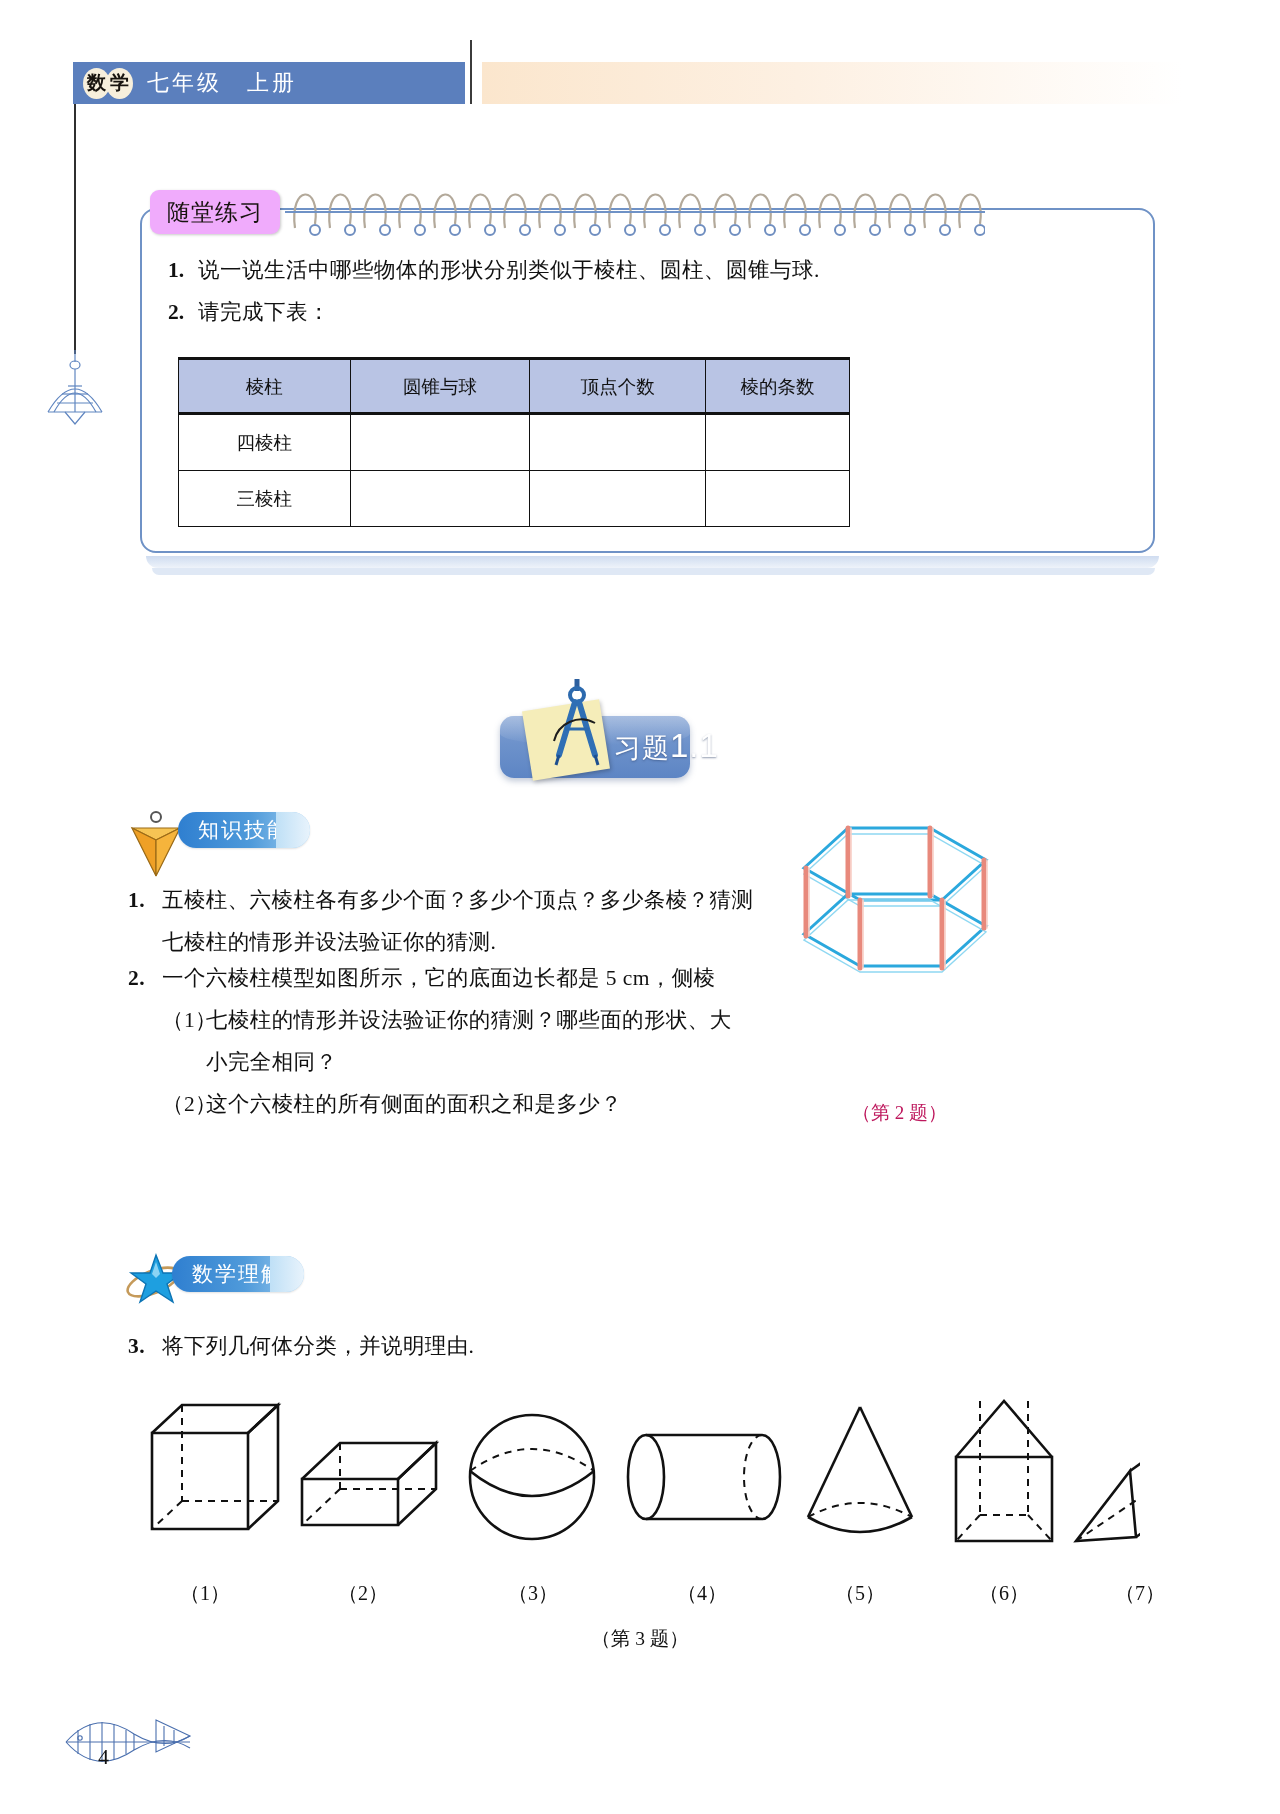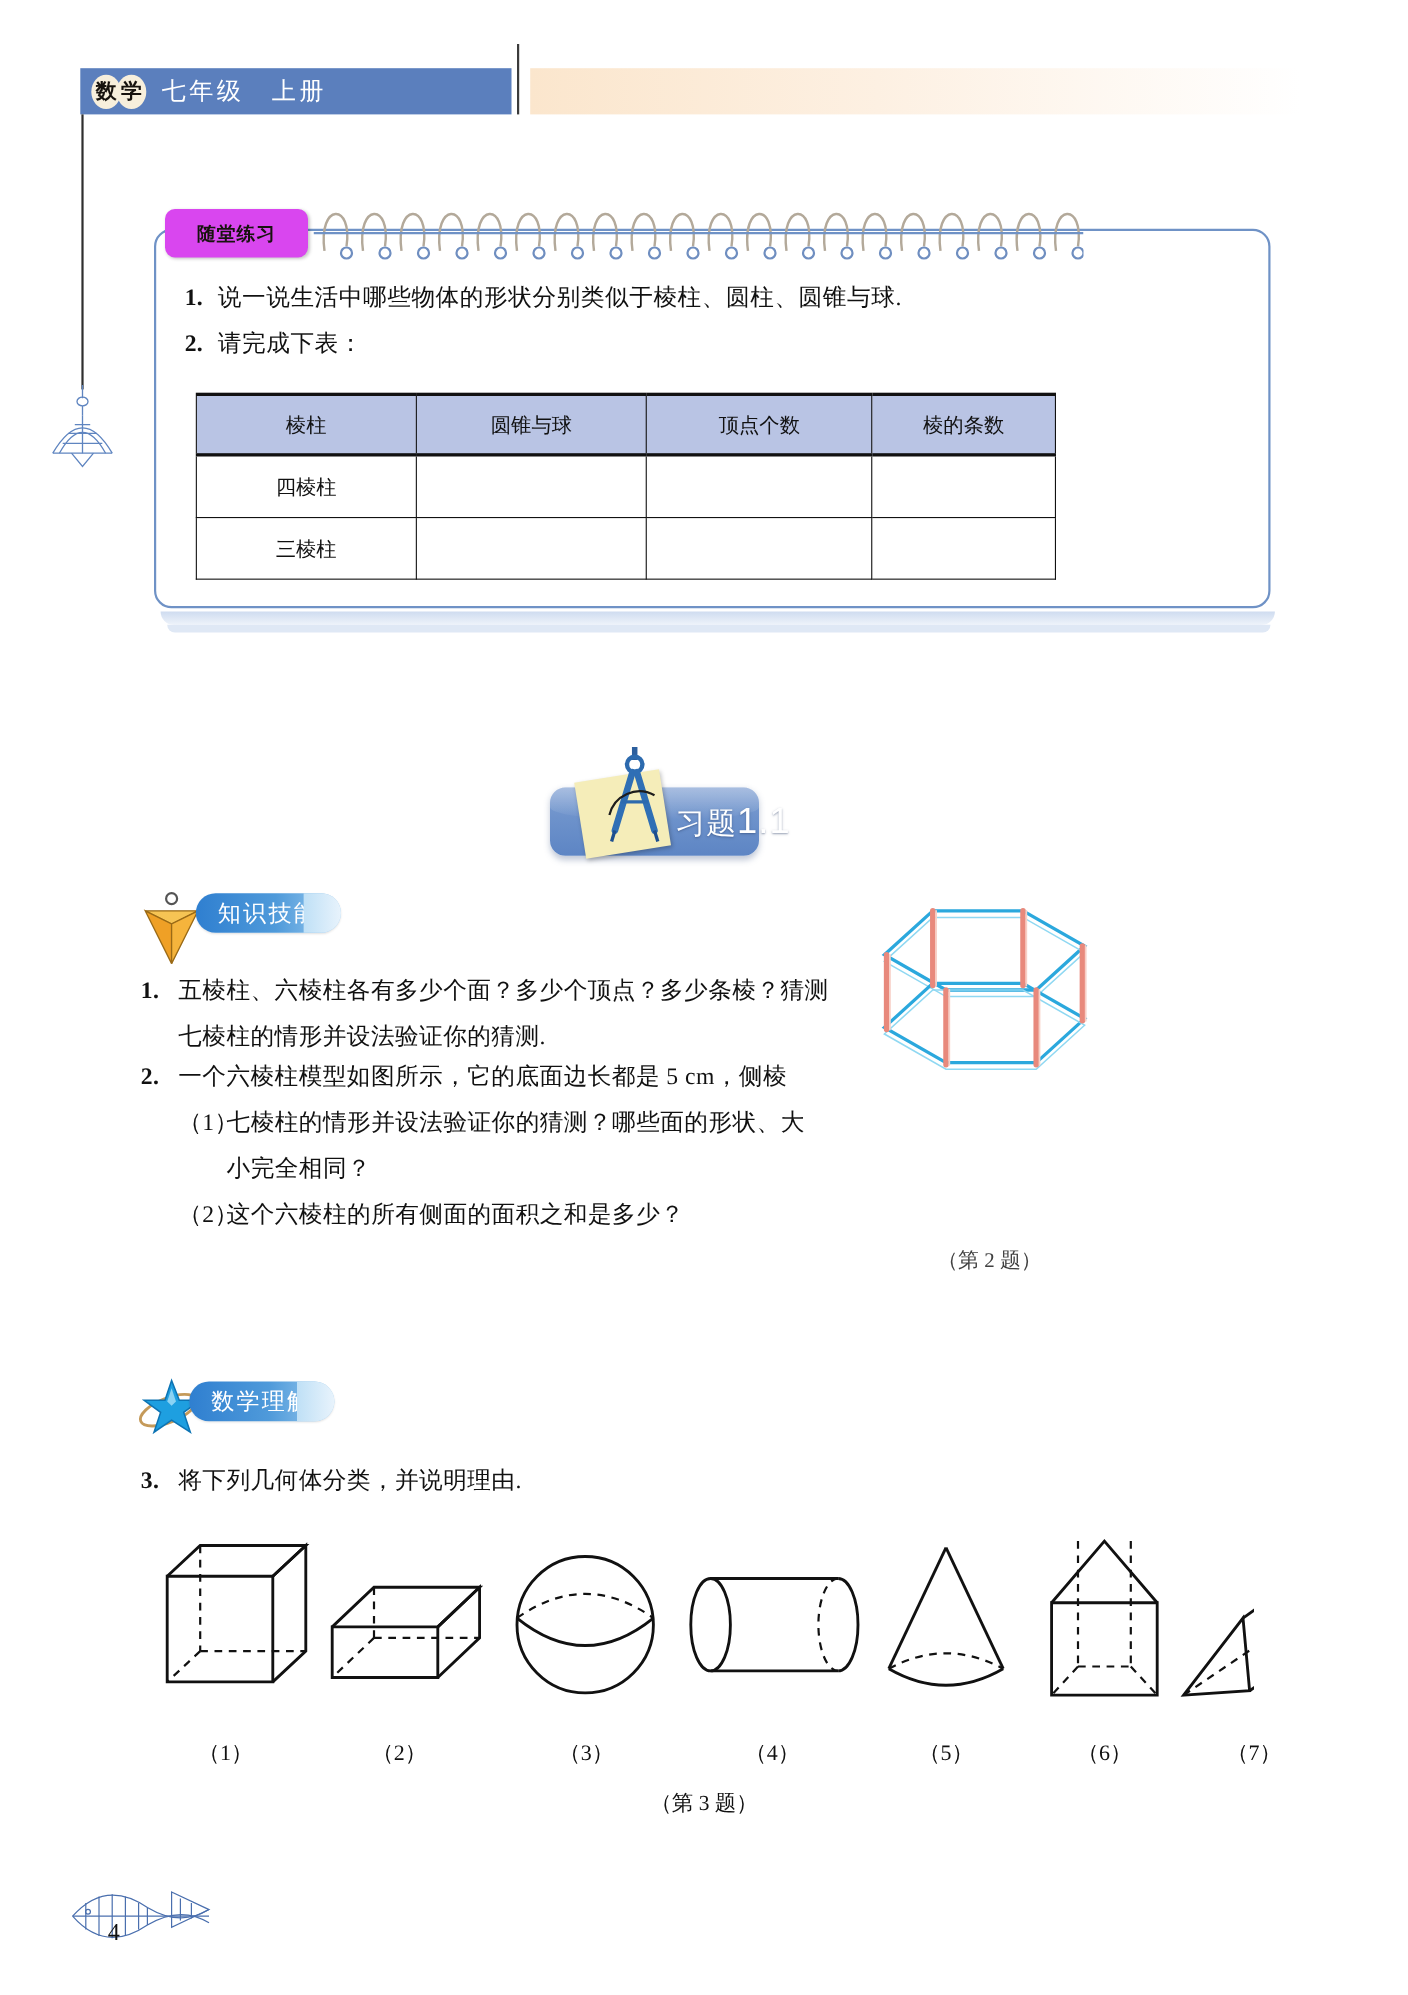--- a/index.html
+++ b/index.html
@@ -41,34 +41,34 @@
   .exbox-shadow{
     position:absolute;left:146px;top:556px;width:1013px;height:12px;
     background:linear-gradient(180deg,#cfdcf0,#eef3fa);border-radius:0 0 14px 14px;
   }
   .exbox-shadow2{
     position:absolute;left:152px;top:568px;width:1003px;height:7px;
     background:#dfe8f5;border-radius:0 0 12px 12px;
   }
   .extag{
     position:absolute;left:150px;top:190px;width:130px;height:44px;
-    background:#d946ef;border-radius:9px;box-shadow:1px 1px 3px rgba(0,0,0,.22);
+    background:#f0abfc;border-radius:9px;box-shadow:1px 1px 3px rgba(0,0,0,.22);
     display:flex;align-items:center;justify-content:center;
-    font-size:17px;color:#17130e;font-family:"Liberation Serif",serif;letter-spacing:1px;font-weight:bold;
+    font-size:23px;color:#17130e;font-family:"Liberation Serif",serif;letter-spacing:1px;
   }
   .spiral{position:absolute;left:285px;top:180px;width:700px;height:70px;}
 
   .ex-list{position:absolute;left:168px;top:252px;width:830px;}
   .ex-item{display:flex;font-size:21.5px;line-height:1.75;color:#111;margin-bottom:4px;}
   .ex-num{width:30px;font-weight:bold;flex:none;}
   .ex-txt{letter-spacing:.5px;}
 
   
   .tbl{
-    position:absolute;left:178px;top:357px;width:782px;
+    position:absolute;left:178px;top:357px;width:672px;
     border-collapse:collapse;
   }
   .tbl td,.tbl th{
     border:1.6px solid #111;text-align:center;font-size:18.5px;font-weight:normal;
     font-family:"Liberation Serif",serif;color:#111;
   }
   .tbl thead th{background:#b9c4e4;height:50px;border-top-width:3px;border-bottom-width:3px;}
   .tbl tbody td{height:53px;}
   .tbl col.c1{width:200px;} .tbl col.c2{width:210px;}
   .tbl col.c3{width:205px;} .tbl col.c4{width:167px;}
@@ -107,21 +107,21 @@
   .icon-star{position:absolute;left:122px;top:1252px;width:62px;height:52px;}
 
   
   .prob{position:absolute;font-size:21.5px;line-height:1.95;color:#111;letter-spacing:.4px;}
   .prob .row{display:flex;}
   .prob .n{width:34px;flex:none;font-weight:bold;font-family:"Liberation Serif",serif;}
   .prob .ind{padding-left:34px;}
   .prob .sub{display:flex;}
   .prob .sn{width:44px;flex:none;}
 
-  .figcap{position:absolute;font-size:19px;color:#404040;font-family:"Liberation Serif",serif;margin-top:33px;}
+  .figcap{position:absolute;font-size:19px;color:#be185d;font-family:"Liberation Serif",serif;}
 
   
   .hexfig{position:absolute;left:790px;top:810px;width:230px;height:190px;}
 
   
   .solids{position:absolute;left:130px;top:1395px;width:1010px;height:180px;}
   .solid-labels{position:absolute;left:130px;top:1580px;width:1010px;height:30px;}
   .solid-lab{position:absolute;font-size:20px;text-align:center;width:90px;font-family:"Liberation Serif",serif;}
   .q3cap{position:absolute;left:0;top:1625px;width:1280px;text-align:center;
     font-size:19.5px;font-family:"Liberation Serif",serif;}

